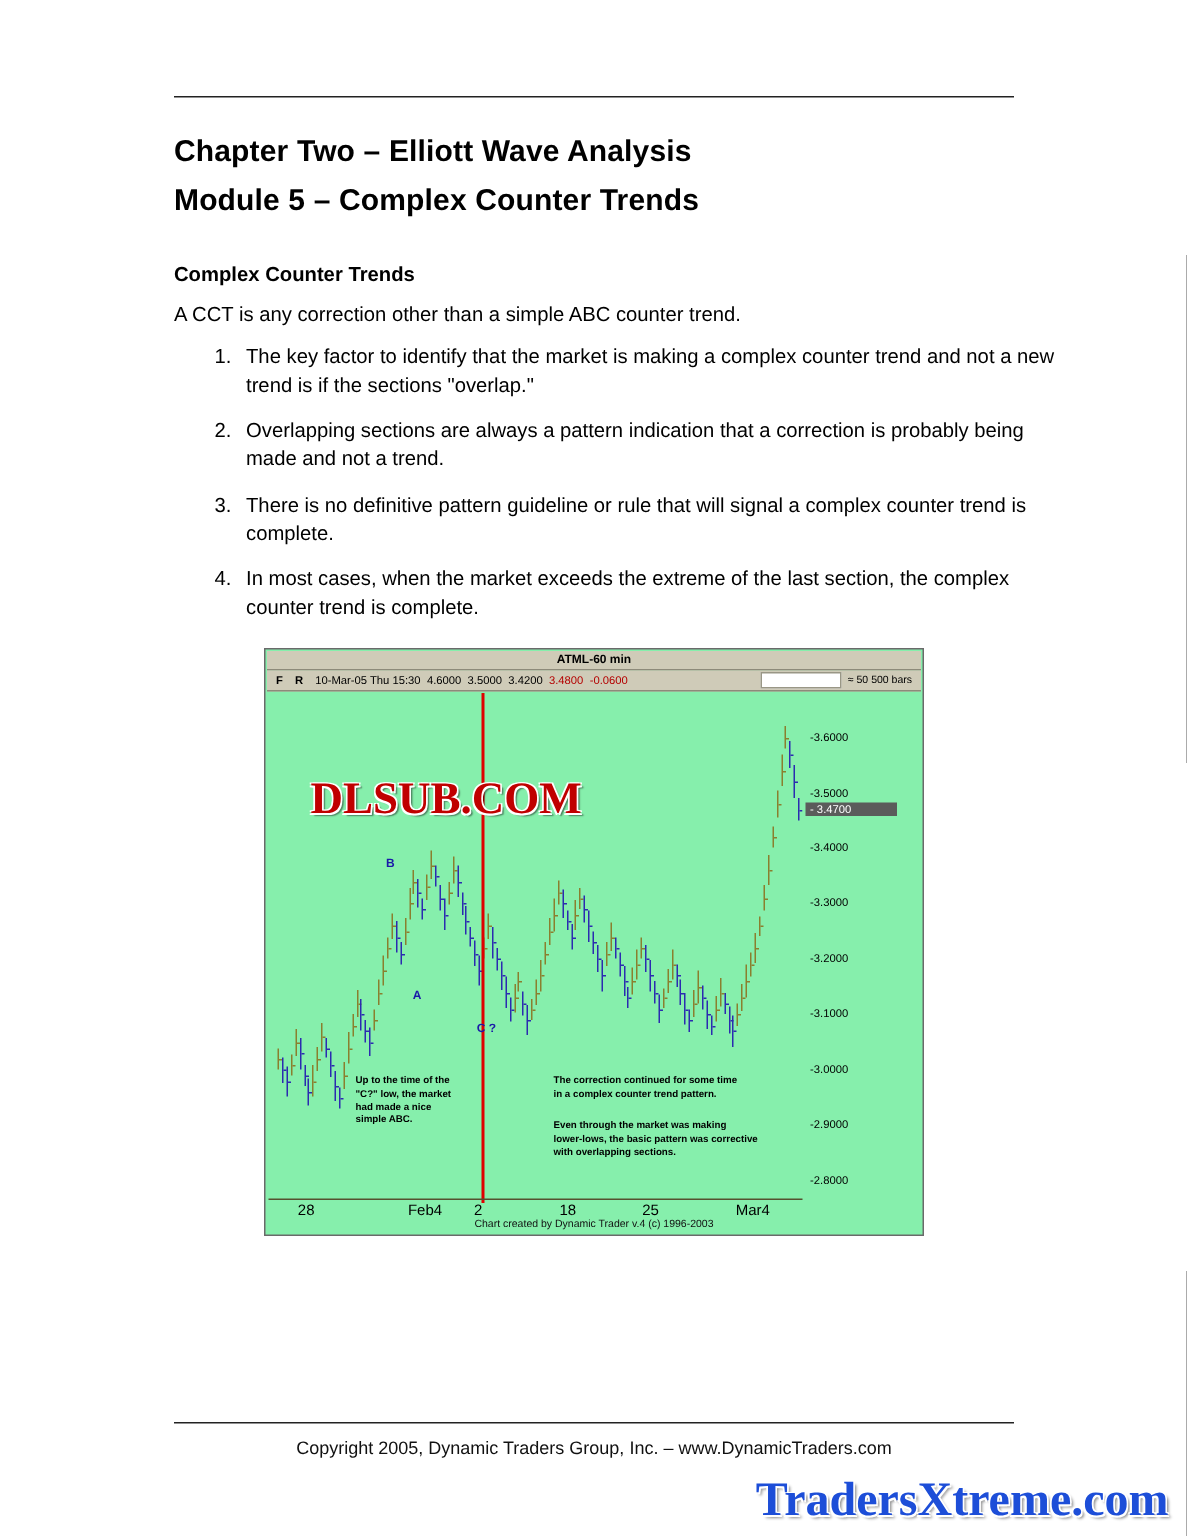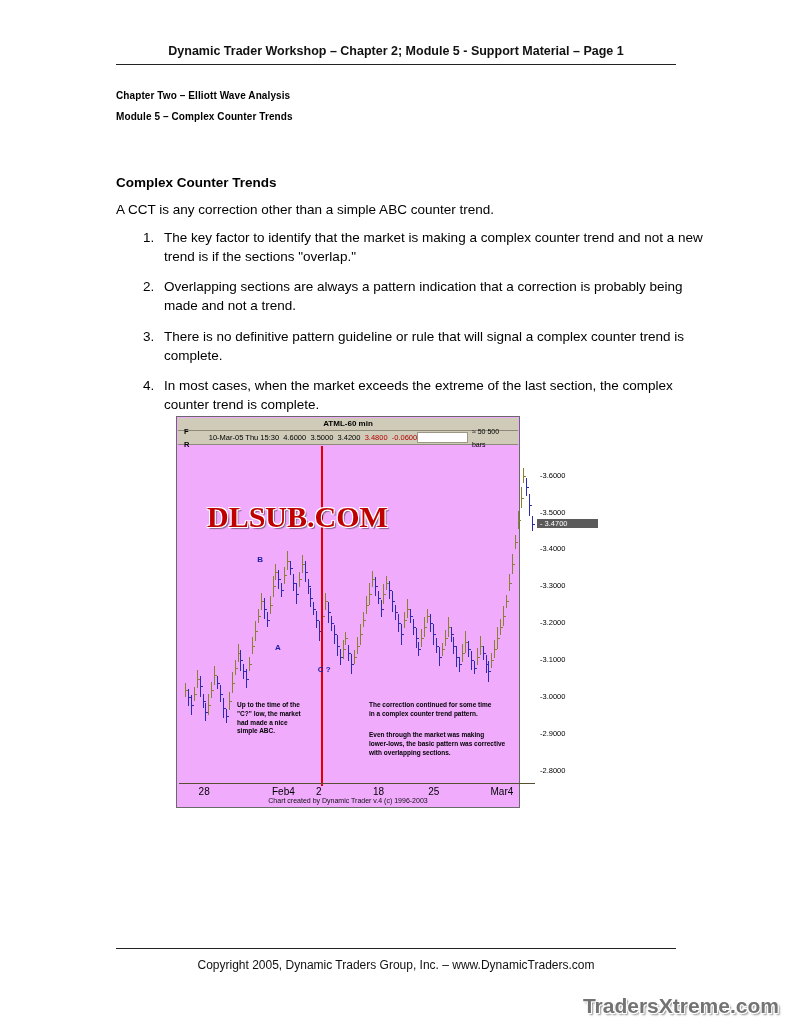--- a/index.html
+++ b/index.html
@@ -53,21 +53,21 @@
   }
 
   
   .title-block {
     position: absolute;
     top: 90px;
     left: 116px;
     width: 570px;
   }
   .title-line {
-    font-size: 10px;
+    font-size: 20px;
     font-weight: bold;
     margin-bottom: 10px;
     letter-spacing: 0.1px;
   }
   .section-head {
     position: absolute;
     top: 175px;
     left: 116px;
     font-size: 13.5px;
     font-weight: bold;
@@ -90,25 +90,25 @@
     line-height: 1.42;
   }
   ol.points li {
     margin-bottom: 11px;
     padding-left: 6px;
   }
 
   
   .figure {
     position: absolute;
-    top: 416px;
+    top: 432px;
     left: 176px;
-    width: 344px;
+    width: 440px;
     height: 392px;
-    background: #f0abfc;
+    background: #86efac;
     border: 1px solid #6a6a6a;
     box-sizing: border-box;
   }
   .chart-title {
     position: absolute;
     top: 1px;
     left: 1px;
     right: 1px;
     height: 12px;
     background: #cfcbb8;
@@ -264,36 +264,35 @@
     left: 116px;
     width: 560px;
     text-align: center;
     font-size: 12px;
     color: #111;
   }
   .wm-bot {
     position: absolute;
     bottom: 6px;
     right: 12px;
-    font-family: Liberation Sans, sans-serif;
-    font-weight: bold;
-    font-size: 21px;
-    color: #737373;
+    font-family: Liberation Serif, serif;
+    font-weight: bold;
+    font-size: 32px;
+    color: #1d4ed8;
     text-shadow:
       -1px -1px 0 #fff, 1px -1px 0 #fff, -1px 1px 0 #fff, 1px 1px 0 #fff,
       2px 2px 2px rgba(0,0,0,0.45);
   }
 </style>
 </head>
 <body>
 
 <div class="page">
 
 
-  <div class="header">Dynamic Trader Workshop – Chapter 2; Module 5 - Support Material – Page 1</div>
   <div class="rule-top"></div>
 
   <div class="title-block">
     <div class="title-line">Chapter Two  – Elliott Wave Analysis</div>
     <div class="title-line">Module 5 – Complex Counter Trends</div>
   </div>
 
   <div class="section-head">Complex Counter Trends</div>
   <div class="lead">A CCT is any correction other than a simple ABC counter trend.</div>
 

